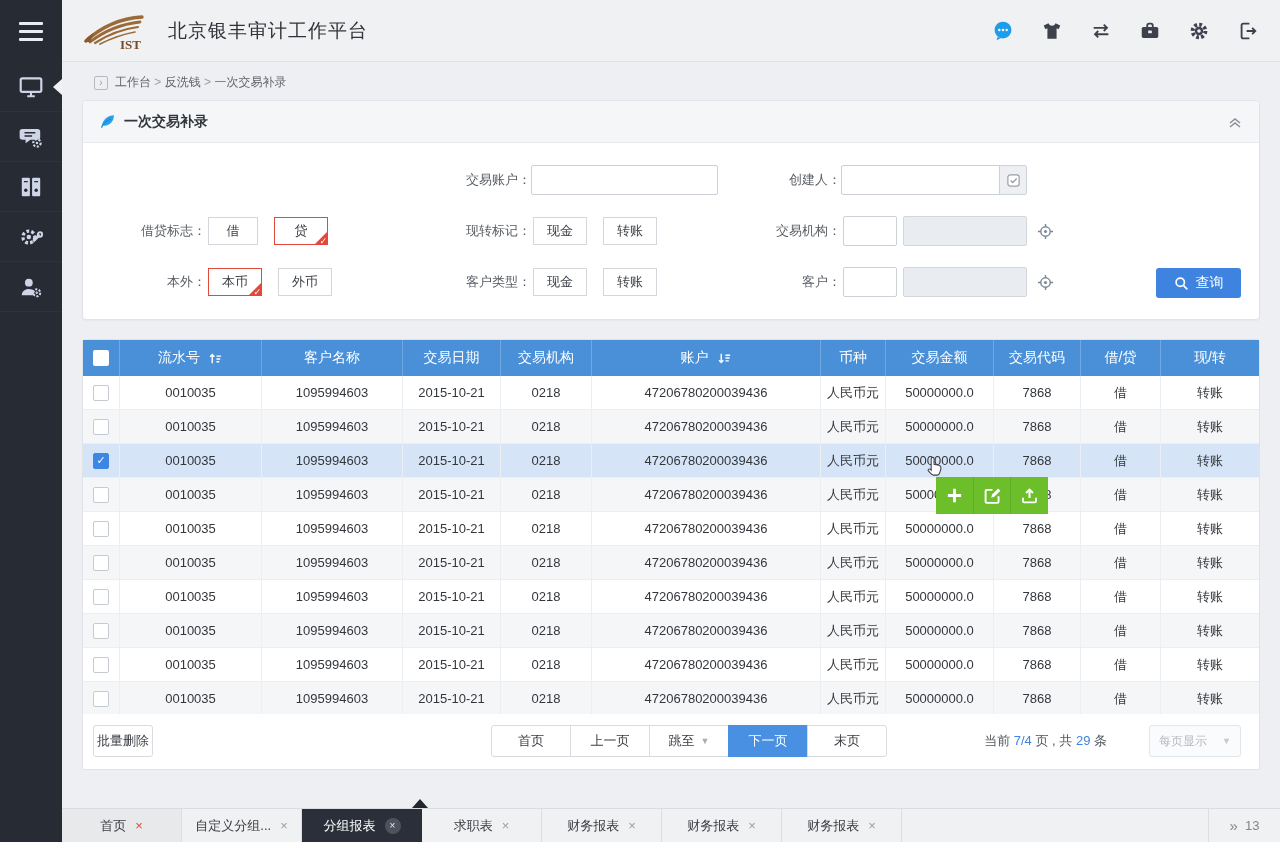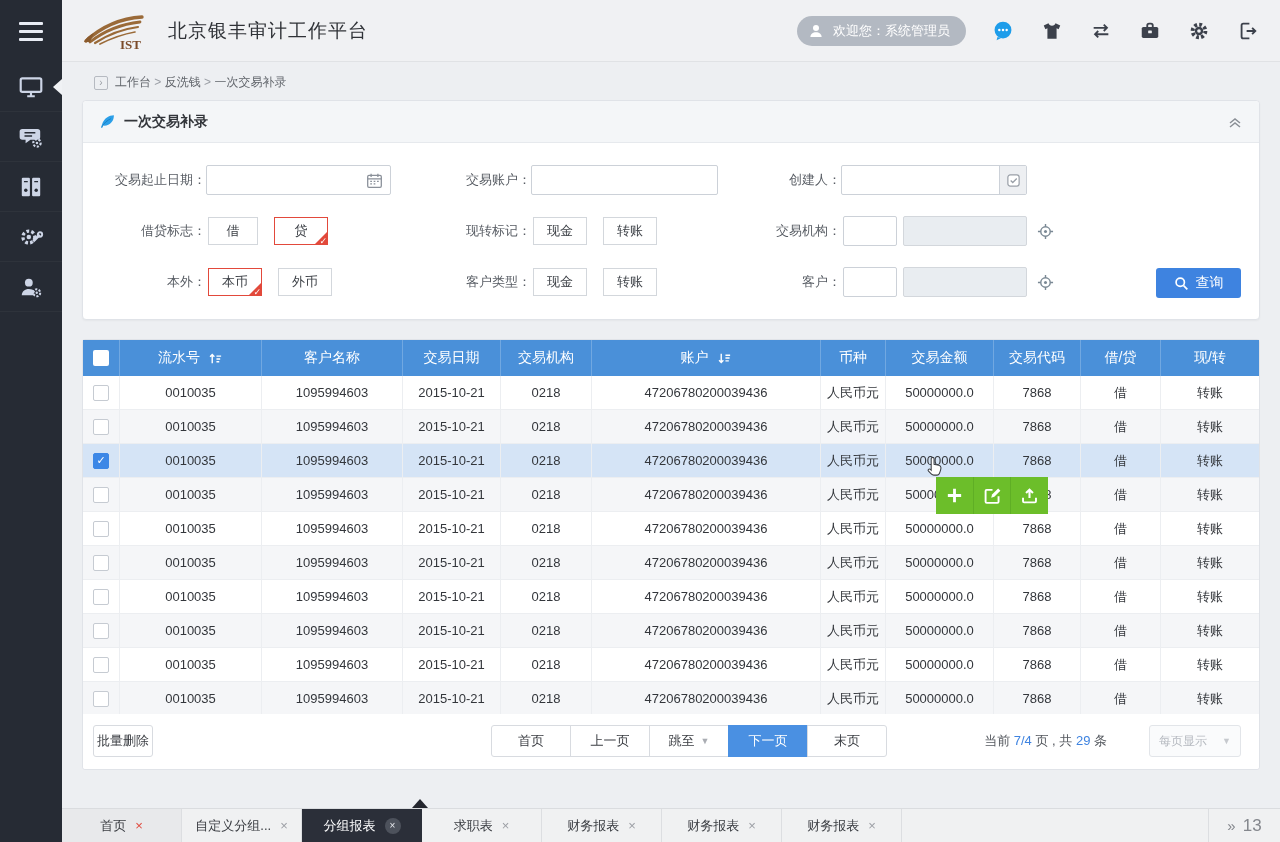--- a/index.html
+++ b/index.html
@@ -115,21 +115,21 @@
   .tab.home { background:#e8e9eb; }
   .tab.active { background:#2b2f39; color:#fff; border-right:none; }
   .tab.active::before { content:""; position:absolute; top:0; left:50%; margin-left:-7px; border-left:7px solid transparent; border-right:7px solid transparent; border-bottom:0; }
   .tab-pointer { position:absolute; bottom:34px; left:412px; width:0; height:0; border-left:8px solid transparent; border-right:8px solid transparent; border-bottom:9px solid #23262e; z-index:26; }
   .tab-close { font-size:13px; cursor:pointer; line-height:1; }
   .x-red { color:#e0493c; }
   .x-gray { color:#9b9ea4; }
   .x-circle { width:16px; height:16px; border-radius:50%; background:#4d525c; color:#e8eaee; font-size:10px; display:flex; align-items:center; justify-content:center; }
   .tab-overflow { position:absolute; right:0; top:0; width:72px; height:100%; border-left:1px solid #dcdee1; display:flex; align-items:center; justify-content:center; gap:9px; color:#84878d; cursor:pointer; }
   .tab-overflow .chev { font-size:15px; letter-spacing:-2px; }
-  .tab-overflow .count { font-size:17px; }
+  .tab-overflow .count { font-size:13px; }
 </style>
 </head>
 <body>
 
 <aside class="sidebar">
   <div class="hamburger">
     <div class="bars">
         <span></span>
         <span></span>
         <span></span>
@@ -186,27 +186,20 @@
         <path d="M10 31 Q32 14 60 11" stroke-width="2.8"></path>
         <path d="M15 32 Q35 19 58 16" stroke-width="2.2"></path>
         <path d="M20 33 Q38 24 55 21" stroke-width="1.7"></path>
       </g>
       <path d="M4 31 Q7 25 14 22 L10 31z" fill="#8a5a2c"></path>
       <text x="40" y="38" font-family="Liberation Serif, serif" font-size="13" font-weight="bold" fill="#7a4a28">IST</text>
     </svg>
   </div>
   <div class="app-title">北京银丰审计工作平台</div>
   <div class="top-right">
-    <div class="user-pill">
-      <svg viewBox="0 0 24 24">
-          <circle cx="12" cy="8" r="4" fill="#fff"></circle>
-          <path d="M4.5 20c0-4 3.4-6.4 7.5-6.4s7.5 2.4 7.5 6.4z" fill="#fff"></path>
-        </svg>
-      <span>欢迎您：系统管理员</span>
-    </div>
     <div class="top-icon">
       <svg viewBox="0 0 24 24">
           <circle cx="12" cy="11" r="9.2" fill="#1e9dea"></circle>
           <path d="M6 18.5L5 22l5-2.5z" fill="#1e9dea"></path>
           <circle cx="8" cy="11" r="1.35" fill="#fff"></circle>
           <circle cx="12" cy="11" r="1.35" fill="#fff"></circle>
           <circle cx="16" cy="11" r="1.35" fill="#fff"></circle>
         </svg>
     </div>
     <div class="top-icon">
@@ -255,30 +248,20 @@
         <path d="M4 20c3-6 8-10 13-12" stroke="#1272b4" stroke-width="0.9" fill="none"></path>
       </svg>
     <span class="panel-title">一次交易补录</span>
     <span class="collapse">
       <svg viewBox="0 0 16 16">
           <path d="M3 9l5-4 5 4M3 13l5-4 5 4" stroke="#8a8f96" stroke-width="1.5" fill="none"></path>
         </svg>
     </span>
   </div>
 
-  <div class="fg row1 col1">
-    <span class="flabel w-lab1">交易起止日期：</span>
-    <span class="inp inp-date">
-      <svg class="cal" viewBox="0 0 20 20">
-          <rect x="2" y="4" width="16" height="14" rx="1.5" fill="none" stroke="#8a9099" stroke-width="1.5"></rect>
-          <path d="M2 8h16M6 2v4M14 2v4" stroke="#8a9099" stroke-width="1.5"></path>
-          <path d="M5 11h2M9 11h2M13 11h2M5 14h2M9 14h2" stroke="#8a9099" stroke-width="1.4"></path>
-        </svg>
-    </span>
-  </div>
   <div class="fg row1 col2">
     <span class="flabel w-lab2">交易账户：</span>
     <span class="inp inp-account"></span>
   </div>
   <div class="fg row1 col3">
     <span class="flabel w-lab3">创建人：</span>
     <span class="inp-wrap">
       <span class="plain"></span>
       <span class="chk-btn">
         <svg viewBox="0 0 16 16">

